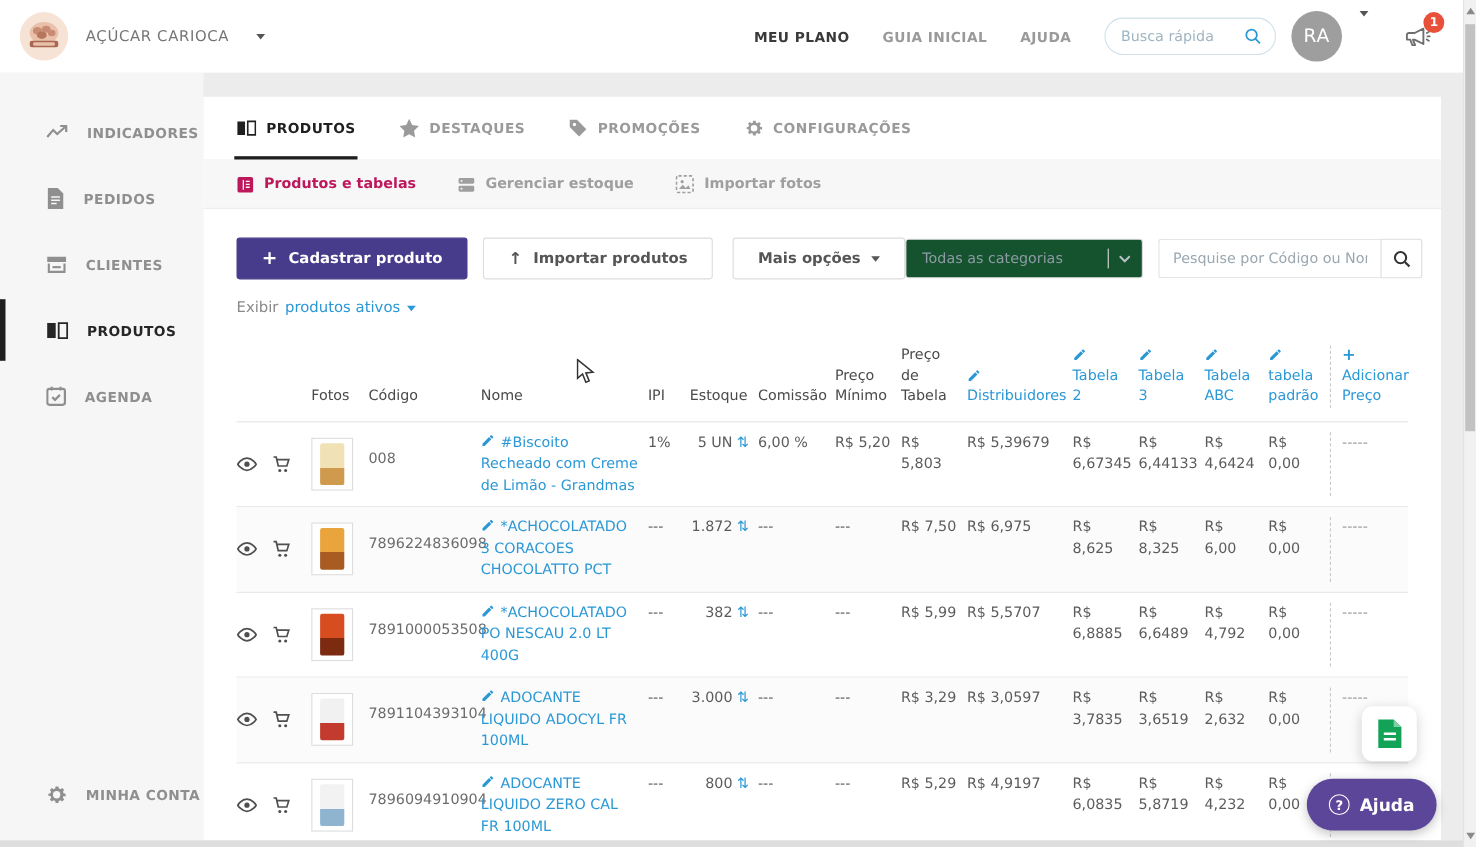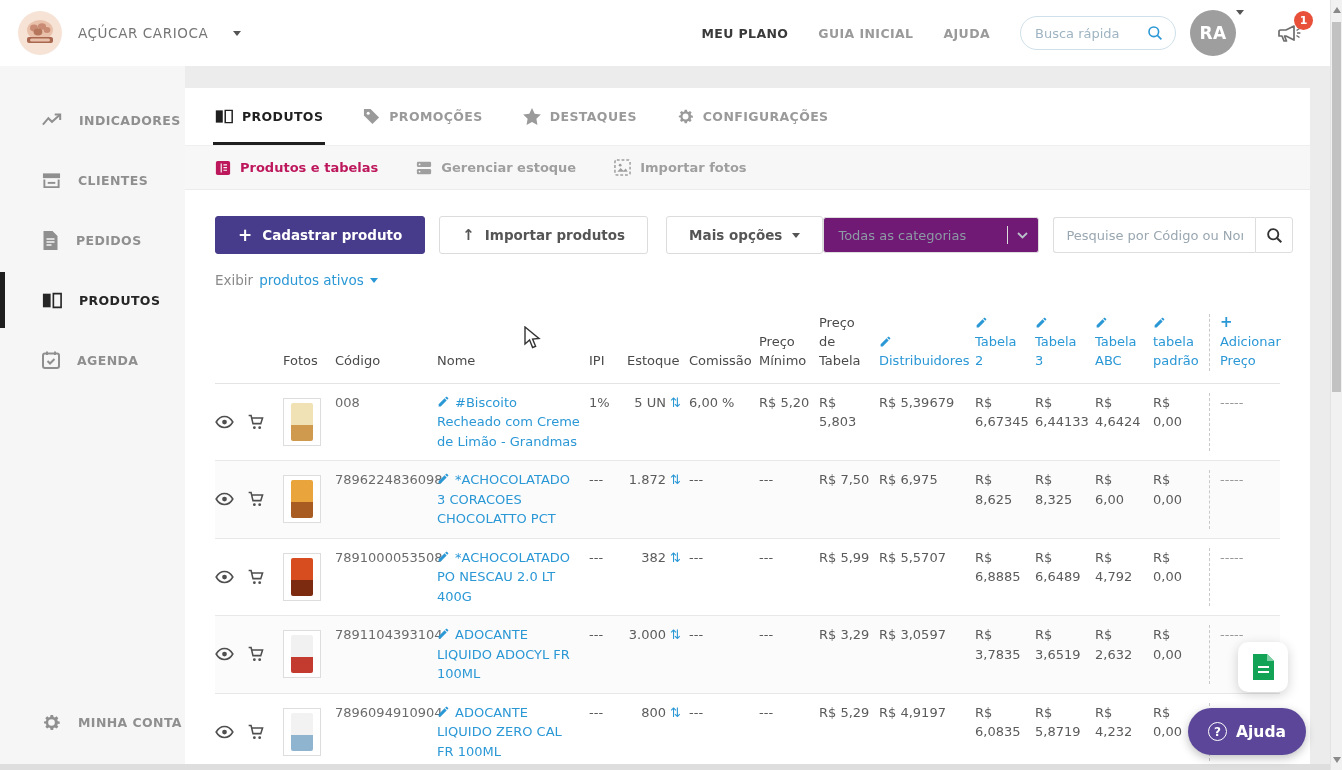--- a/index.html
+++ b/index.html
@@ -22,21 +22,21 @@
   .caret.blue { border-top-color:#2b98d6; }
   .topnav { margin-left:auto; display:flex; align-items:center; }
   .nav-item { font-size:12.5px; font-weight:bold; letter-spacing:.4px; color:#9a9a9a;
     margin-right:30px; cursor:pointer; }
   .nav-item.active { color:#3a3a3a; }
   .quick-search { width:156px; height:34px; border:1px solid #cfe0ea; border-radius:18px;
     display:flex; align-items:center; padding:0 12px; gap:8px; background:#fff; margin-right:14px; }
   .quick-search input { border:none; outline:none; flex:1; min-width:0; font-size:13px;
     color:#15803d; background:transparent; font-family:inherit; }
   .quick-search input::placeholder { color:#9fb4c2; }
-  .avatar-wrap { display:flex; align-items:flex-start; gap:0; cursor:pointer;font-weight:bold; }
+  .avatar-wrap { display:flex; align-items:flex-start; gap:16px; cursor:pointer; }
   .avatar { width:46px; height:46px; border-radius:50%; background:#9e9e9e; color:#fff;
     display:flex; align-items:center; justify-content:center; font-size:17px; letter-spacing:.5px; }
   .bell-wrap { position:relative; margin:0 28px 0 32px; cursor:pointer; }
   .badge { position:absolute; top:-10px; right:-11px; background:#e8503a; color:#fff;
     border-radius:50%; width:19px; height:19px; font-size:11px; font-weight:bold;
     display:flex; align-items:center; justify-content:center; }
 
   
   .sidebar { position:absolute; top:66px; left:0; width:185px; bottom:6px; background:#f6f6f6; }
   .side-list { padding-top:24px; }
@@ -67,21 +67,21 @@
   .toolbar { display:flex; align-items:center; padding:26px 30px 0 30px; }
   .btn { height:38px; border-radius:3px; display:flex; align-items:center; gap:10px;
     font-size:13.5px; font-weight:bold; cursor:pointer; padding:0 22px; white-space:nowrap; }
   .btn-primary { background:#473b8b; color:#fff; border:1px solid #473b8b; }
   .btn-outline { background:#fff; color:#555; border:1px solid #dcdcdc; margin-left:14px; }
   .btn .plus { font-size:17px; font-weight:bold; }
   .btn .up-arrow { font-size:15px; font-weight:bold; }
   .toolbar-right { margin-left:auto; display:flex; align-items:center; }
   .cat-select { width:216px; height:36px; border:1px solid #ddd; border-radius:3px;
     display:flex; align-items:center; padding:0 10px 0 14px; color:#8d9aa5; font-size:13px;
-    cursor:pointer; background:#701a75; }
+    cursor:pointer; background:#14532d; }
   .cat-select .sep { width:1px; height:18px; background:#ddd; margin-left:auto; margin-right:9px; }
   .search-group { display:flex; margin-left:14px; }
   .search-input { width:202px; height:36px; border:1px solid #ddd; border-right:none;
     border-radius:3px 0 0 3px; padding:0 12px; font-size:13px; color:#556; outline:none; font-family:inherit; }
   .search-input::placeholder { color:#9aa7b1; }
   .search-btn { width:38px; height:36px; border:1px solid #ddd; border-radius:0 3px 3px 0;
     background:#fff; display:flex; align-items:center; justify-content:center; cursor:pointer; }
   .show-line { padding:18px 30px 0 30px; font-size:13.5px; color:#8a8a8a;
     display:flex; align-items:center; gap:6px; }
   .show-line a { color:#2b98d6; text-decoration:none; cursor:pointer; display:flex; align-items:center; gap:6px; }
@@ -96,21 +96,21 @@
   .th.dashed { border-left:1px dashed #c9c9c9; padding-left:10px; align-self:stretch; display:flex; flex-direction:column; justify-content:flex-end; }
   .trow { display:grid; grid-template-columns:var(--cols); border-bottom:1px solid #e8e8e8;
     padding:9px 0; font-size:13px; color:#5b5b5b; line-height:1.5; }
   .trow:nth-child(even) { background:#fbfbfb; }
   .td { padding-right:8px; }
   .td.center { align-self:center; }
   .icon-btn { color:#4f4f4f; cursor:pointer; }
   .thumb { width:38px; height:48px; border:1px solid #ddd; background:#fff;
     display:flex; align-items:center; justify-content:center; }
   .thumb i { display:block; width:22px; height:38px; border-radius:2px; }
-  .code { color:#6b6b6b; }
+  .code { color:#6b6b6b;margin-top:15px; }
   .name-link { color:#2b98d6; cursor:pointer; }
   .name-link .pencil { display:inline-block; vertical-align:-1px; margin-right:5px; }
   .stock { text-align:right; }
   .sort { color:#2b98d6; font-size:13px; cursor:pointer; }
   .dash-cell { border-left:1px dashed #c9c9c9; padding-left:10px; color:#9a9a9a; align-self:stretch; }
 
   
   .sheets-btn { position:absolute; left:1238px; top:642px; width:50px; height:50px; background:#fff;
     border-radius:10px; box-shadow:0 3px 12px rgba(0,0,0,.18); display:flex; align-items:center;
     justify-content:center; cursor:pointer; z-index:8; }
@@ -179,33 +179,33 @@
 <div class="sidebar">
   <div class="side-list">
     <div class="side-item">
       <svg width="20" height="16" viewBox="0 0 22 16">
         <polyline points="1,13 7,6 11,10 20,2" fill="none" stroke="currentColor" stroke-width="2.2"></polyline>
         <polyline points="14,2 20,2 20,8" fill="none" stroke="currentColor" stroke-width="2.2"></polyline>
       </svg>
       <span>INDICADORES</span>
     </div>
     <div class="side-item">
+      <svg width="17" height="19" viewBox="0 0 16 19">
+        <path d="M1 0h9l5 5v14H1z" fill="currentColor"></path>
+        <path d="M4 8h8M4 11h8M4 14h5" stroke="#f6f6f6" stroke-width="1.4"></path>
+      </svg>
+      <span>PEDIDOS</span>
+    </div>
+    <div class="side-item">
       <svg width="19" height="17" viewBox="0 0 20 17">
         <path d="M1 1h18v5H1z" fill="currentColor"></path>
         <path d="M2.5 7.5v8h15v-8" fill="none" stroke="currentColor" stroke-width="2"></path>
         <rect x="6" y="10" width="8" height="2" fill="currentColor"></rect>
       </svg>
       <span>CLIENTES</span>
-    </div>
-    <div class="side-item">
-      <svg width="17" height="19" viewBox="0 0 16 19">
-        <path d="M1 0h9l5 5v14H1z" fill="currentColor"></path>
-        <path d="M4 8h8M4 11h8M4 14h5" stroke="#f6f6f6" stroke-width="1.4"></path>
-      </svg>
-      <span>PEDIDOS</span>
     </div>
     <div class="side-item active">
       <svg width="20" height="17" viewBox="0 0 22 17">
         <path d="M1 1h8.5v15H1z" fill="currentColor"></path>
         <path d="M12.5 1H21v15h-8.5z" fill="none" stroke="currentColor" stroke-width="1.8"></path>
       </svg>
       <span>PRODUTOS</span>
     </div>
     <div class="side-item">
       <svg width="18" height="18" viewBox="0 0 18 18">
@@ -230,31 +230,31 @@
 
   <div class="tabs">
     <div class="tab active">
       <svg width="18" height="15" viewBox="0 0 22 17">
         <path d="M1 1h8.5v15H1z" fill="currentColor"></path>
         <path d="M12.5 1H21v15h-8.5z" fill="none" stroke="currentColor" stroke-width="1.8"></path>
       </svg>
       <span>PRODUTOS</span>
     </div>
     <div class="tab">
+      <svg width="18" height="17" viewBox="0 0 20 19">
+        <path d="M10 0l3 6.3 6.9 1-5 4.8 1.2 6.9L10 15.7 3.9 19l1.2-6.9-5-4.8 6.9-1z" fill="currentColor"></path>
+      </svg>
+      <span>DESTAQUES</span>
+    </div>
+    <div class="tab">
       <svg width="17" height="17" viewBox="0 0 18 18">
         <path d="M1 1h7l9 9-7 7-9-9z" fill="currentColor"></path>
         <circle cx="5.5" cy="5.5" r="1.6" fill="#fff"></circle>
       </svg>
       <span>PROMOÇÕES</span>
-    </div>
-    <div class="tab">
-      <svg width="18" height="17" viewBox="0 0 20 19">
-        <path d="M10 0l3 6.3 6.9 1-5 4.8 1.2 6.9L10 15.7 3.9 19l1.2-6.9-5-4.8 6.9-1z" fill="currentColor"></path>
-      </svg>
-      <span>DESTAQUES</span>
     </div>
     <div class="tab">
       <svg width="17" height="17" viewBox="0 0 20 20">
         <path fill="currentColor" d="M10 6.5A3.5 3.5 0 1 0 10 13.5 3.5 3.5 0 0 0 10 6.5zm8.6 5.2l-2-.4a6.7 6.7 0 0 1-.6 1.5l1.2 1.7-1.9 1.9-1.7-1.2c-.5.3-1 .5-1.5.6l-.4 2h-2.7l-.4-2c-.5-.1-1-.3-1.5-.6l-1.7 1.2-1.9-1.9 1.2-1.7c-.3-.5-.5-1-.6-1.5l-2-.4V9l2-.4c.1-.5.3-1 .6-1.5L3.5 5.4l1.9-1.9 1.7 1.2c.5-.3 1-.5 1.5-.6l.4-2h2.7l.4 2c.5.1 1 .3 1.5.6l1.7-1.2 1.9 1.9-1.2 1.7c.3.5.5 1 .6 1.5l2 .4z"></path>
         <circle cx="10" cy="10" r="2" fill="#fff"></circle>
       </svg>
       <span>CONFIGURAÇÕES</span>
     </div>
   </div>
 

